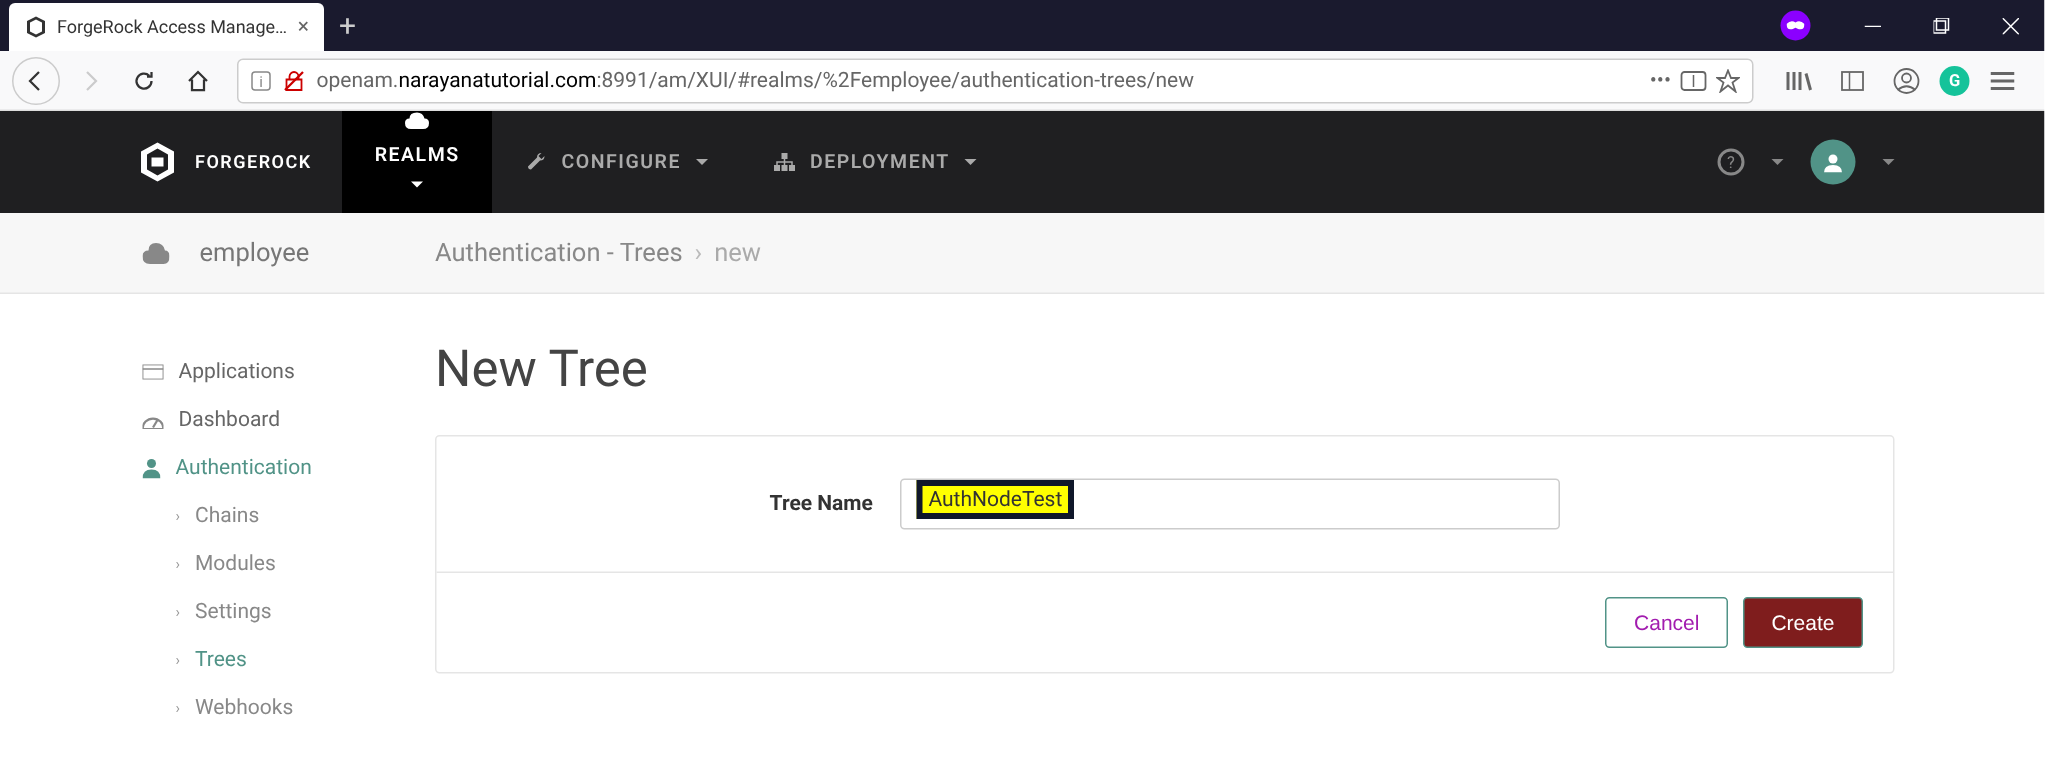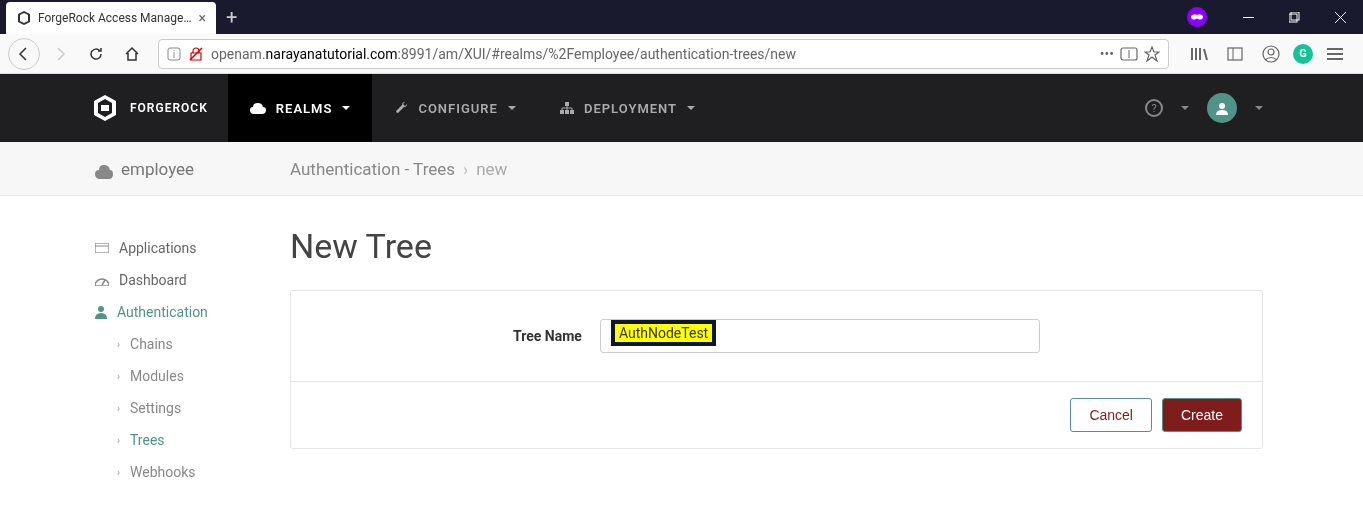--- a/index.html
+++ b/index.html
@@ -26,29 +26,29 @@
     .url-actions { display: flex; gap: 6px; align-items: center; color: #666; }
     .toolbar-right { display: flex; gap: 8px; align-items: center; padding: 0 6px; }
     .toolbar-icon { width: 28px; height: 28px; display: flex; align-items: center; justify-content: center; color: #666; }
     .grammarly { width: 20px; height: 20px; background: #15c39a; border-radius: 50%; color: #fff; font-size: 11px; font-weight: bold; display: flex; align-items: center; justify-content: center; }
     
     
     .app-header { background: #1f1f21; height: 68px; display: flex; align-items: center; padding: 0 0 0 90px; color: #fff; }
     .logo-area { display: flex; align-items: center; gap: 10px; margin-right: 20px; }
     .logo-text { font-size: 12px; font-weight: 600; letter-spacing: 1px; }
     .nav-item { padding: 0 22px; height: 68px; display: flex; align-items: center; gap: 10px; color: #aaa; font-size: 13px; font-weight: 600; letter-spacing: 1px; cursor: pointer; }
-    .nav-item.active { background: #000; color: #fff; }
+    .nav-item.active { background: #000; color: #fff; flex-direction: column; }
     .caret-down { width: 0; height: 0; border-left: 4px solid transparent; border-right: 4px solid transparent; border-top: 4px solid currentColor; }
     .header-right { margin-left: auto; display: flex; align-items: center; gap: 18px; padding-right: 100px; }
     .help-icon { width: 18px; height: 18px; border: 2px solid #888; border-radius: 50%; display: flex; align-items: center; justify-content: center; font-size: 11px; color: #888; }
     .user-avatar { width: 30px; height: 30px; background: #519387; border-radius: 50%; display: flex; align-items: center; justify-content: center; }
     
     
     .breadcrumb-bar { background: #f7f7f7; border-bottom: 1px solid #e5e5e5; height: 54px; display: flex; align-items: center; padding: 0 0 0 95px; }
-    .realm-badge { display: flex; align-items: flex-end; gap: 8px; color: #777; font-size: 17px; width: 195px; }
+    .realm-badge { display: flex; align-items: center; gap: 20px; color: #777; font-size: 17px; width: 195px; }
     .breadcrumb { color: #888; font-size: 17px; display: flex; align-items: center; gap: 8px; }
     .breadcrumb .sep { color: #bbb; }
     .breadcrumb .current { color: #aaa; }
     
     
     .main-wrap { display: flex; padding-left: 95px; padding-right: 100px; }
     .sidebar { width: 195px; padding-top: 36px; }
     .sidebar-item { display: flex; align-items: center; gap: 10px; padding: 8px 0; color: #666; cursor: pointer; font-size: 14px; }
     .sidebar-item.active { color: #519387; }
     .sidebar-sub { padding-left: 22px; }
@@ -59,21 +59,21 @@
     .content { flex: 1; padding-top: 30px; }
     .page-title { font-size: 34px; font-weight: 400; color: #444; margin-bottom: 24px; }
     .panel { border: 1px solid #e5e5e5; border-radius: 3px; background: #fff; }
     .panel-body { padding: 28px 24px; display: flex; align-items: center; justify-content: center; }
     .form-row { display: flex; align-items: center; gap: 18px; }
     .form-label { font-weight: 700; color: #333; font-size: 14px; text-align: right; }
     .form-input { width: 440px; height: 34px; border: 1px solid #ccc; border-radius: 3px; padding: 0 10px; font-size: 14px; position: relative; }
     .highlighted-value { background: #ffff00; border: 4px solid #0f172a; padding: 1px 4px; display: inline-block; font-size: 14px; color: #333; }
     .panel-footer { border-top: 1px solid #e5e5e5; padding: 16px 20px; display: flex; justify-content: flex-end; gap: 10px; }
     .btn { padding: 8px 18px; border-radius: 3px; font-size: 14px; cursor: pointer; border: 1px solid; }
-    .btn-default { background: #fff; border-color: #519387; color: #7f1d1d; }
+    .btn-default { background: #fff; border-color: #519387; color: #a21caf; }
     .btn-primary { background: #7f1d1d; border-color: #519387; color: #fff; }
     
     svg { display: block; }
   </style>
 </head>
 <body>
 
 <div class="browser-titlebar">
   <div class="browser-tab">
     <span class="tab-favicon">

